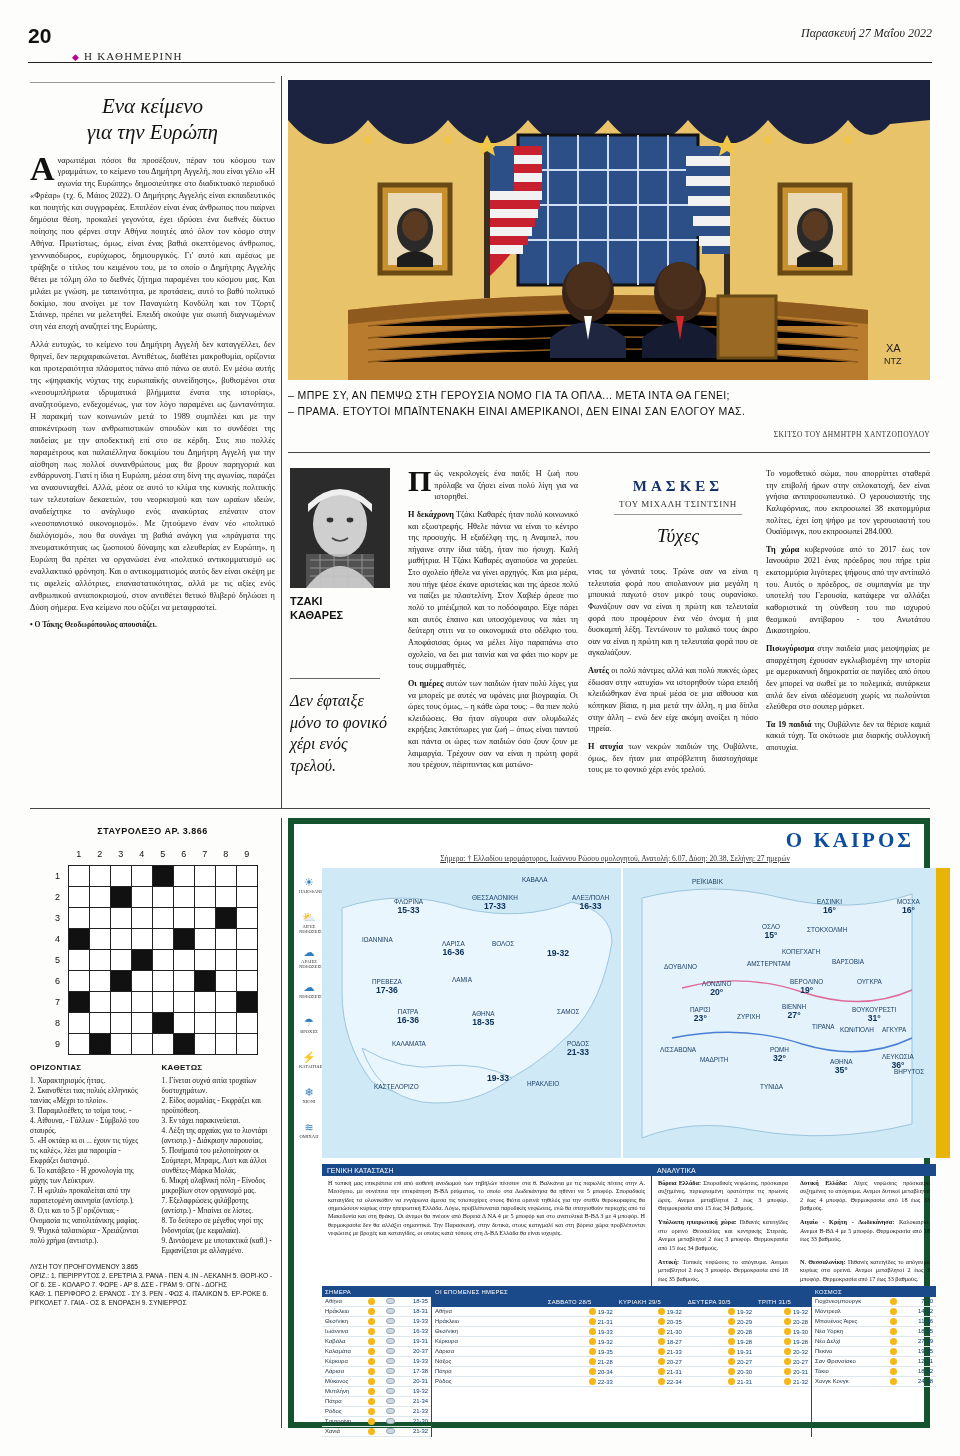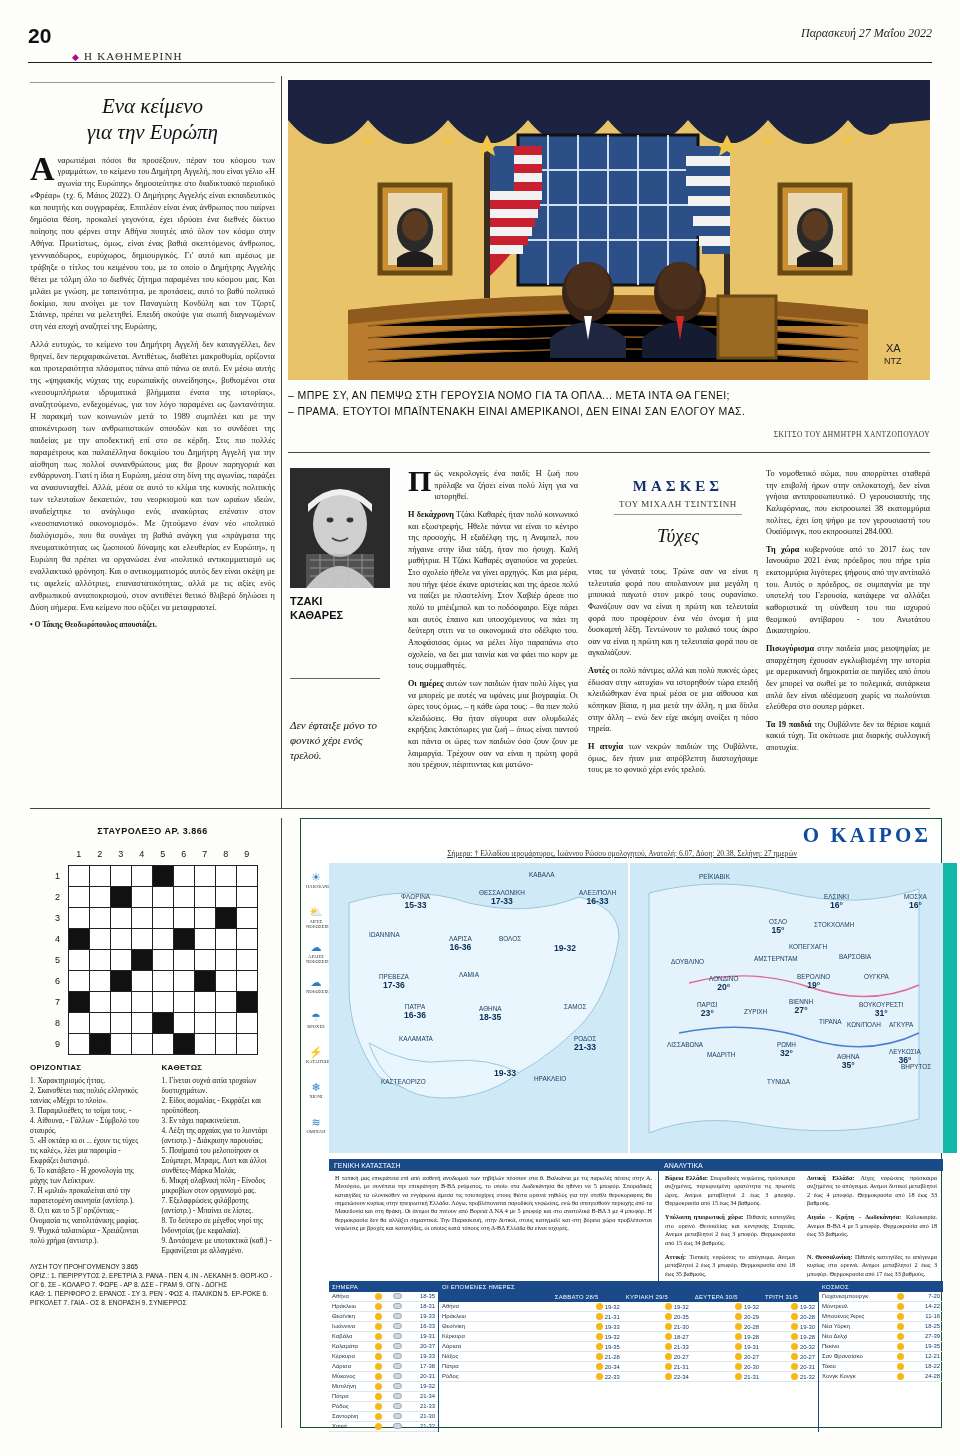--- a/index.html
+++ b/index.html
@@ -40,21 +40,21 @@
   
   .cartoon-wrap { position:absolute; left:288px; top:80px; width:642px; height:300px; }
   .cartoon { width:642px; height:300px; display:block; }
   .cartoon-caption { position:absolute; left:288px; top:388px; width:642px; font-family:"Liberation Sans", sans-serif; font-size:10.5px; letter-spacing:.4px; line-height:1.5; color:#111; }
   .cartoon-credit { position:absolute; right:30px; top:430px; font-size:7.5px; color:#333; letter-spacing:.4px; }
 
   
   .sep-rule { position:absolute; background:#444; }
   .mask-photo { position:absolute; left:290px; top:468px; width:100px; height:120px; }
   .mask-cap { position:absolute; left:290px; top:595px; width:100px; font-family:"Liberation Sans", sans-serif; font-size:11px; font-weight:bold; line-height:1.25; }
-  .mask-pull { position:absolute; left:290px; top:718px; width:100px; font-size:11px; font-style:italic; line-height:1.35; color:#111; }
+  .mask-pull { position:absolute; left:290px; top:690px; width:100px; font-size:16px; font-style:italic; line-height:1.35; color:#111; }
   .mask-pull-rule { position:absolute; left:290px; top:678px; width:90px; height:1px; background:#666; }
 
   .maskes-head { position:absolute; left:608px; top:478px; width:140px; text-align:center; }
   .maskes-title { font-size:15px; letter-spacing:4px; color:#15326b; font-weight:bold; }
   .maskes-sub { font-size:9px; letter-spacing:.6px; color:#333; margin-top:4px; font-variant:small-caps; }
   .maskes-rule { height:1px; background:#999; margin:5px 6px 0; }
   .maskes-headline { position:absolute; left:608px; top:525px; width:140px; text-align:center; font-size:19px; font-style:italic; }
 
   .midcol { position:absolute; font-size:8.2px; line-height:1.42; text-align:justify; }
   .midcol p { margin:0 0 6px; }
@@ -67,24 +67,24 @@
   .xw-grid { margin:8px auto 0; border-collapse:collapse; }
   .xw-grid td { width:21px; height:21px; border:1px solid #222; background:#fff; }
   .xw-grid td.blk { background:#111; }
   .xw-colnum, .xw-rownum { font-family:"Liberation Sans", sans-serif; font-size:9px; text-align:center; color:#111; border:none !important; background:transparent !important; width:21px; height:15px; }
   .xw-clues { display:flex; gap:18px; margin-top:8px; font-size:7.4px; line-height:1.35; }
   .xw-clues h4 { font-family:"Liberation Sans", sans-serif; font-size:8px; margin:0 0 3px; letter-spacing:.3px; }
   .xw-clues .cl { width:118px; }
   .xw-sol { margin-top:7px; font-size:6.6px; line-height:1.35; font-family:"Liberation Sans", sans-serif; }
 
   
-  .wx { position:absolute; left:288px; top:818px; width:642px; height:610px; border:1px solid #14532d; background:#fff;margin-left:12px; }
+  .wx { position:absolute; left:288px; top:818px; width:642px; height:610px; border:6px solid #14532d; background:#fff; }
   .wx-title { position:absolute; right:10px; top:4px; font-size:21px; letter-spacing:3px; color:#0e4d9d; font-variant:small-caps; font-weight:bold; }
   .wx-strip { position:absolute; left:0; top:30px; width:642px; text-align:center; font-size:7.6px; color:#333;text-decoration:underline; }
-  .wx-map { position:absolute; left:28px; top:44px; width:628px; height:290px; background:#14b8a6; }
+  .wx-map { position:absolute; left:28px; top:44px; width:628px; height:290px; background:#eab308; }
   .wx-left-icons { position:absolute; left:1px; top:44px; width:27px; height:290px; background:#fff; }
   .wx-ico { position:absolute; left:4px; width:20px; text-align:center; font-size:11px; color:#2d7fc1; }
   .wx-ico i { font-style:normal; display:block; font-size:4.6px; color:#333; line-height:1.1; letter-spacing:0; }
   .city { position:absolute; font-family:"Liberation Sans", sans-serif; font-size:6.4px; color:#14395f; text-align:center; }
   .city b { display:block; font-size:8.6px; color:#0b2f55; }
   .wx-sections { position:absolute; left:28px; top:340px; width:614px; }
   .wx-band { border-top:1px solid #1a4a8a; }
   .wx-col { padding:3px 6px; font-size:6.2px; line-height:1.35; text-align:justify; }
   .wx-tbl { width:100%; border-collapse:collapse; font-family:"Liberation Sans", sans-serif; font-size:5.9px; }
   .wx-tbl th { background:#1a4a8a; color:#fff; font-weight:normal; padding:2px 3px; text-align:left; letter-spacing:.3px; }

